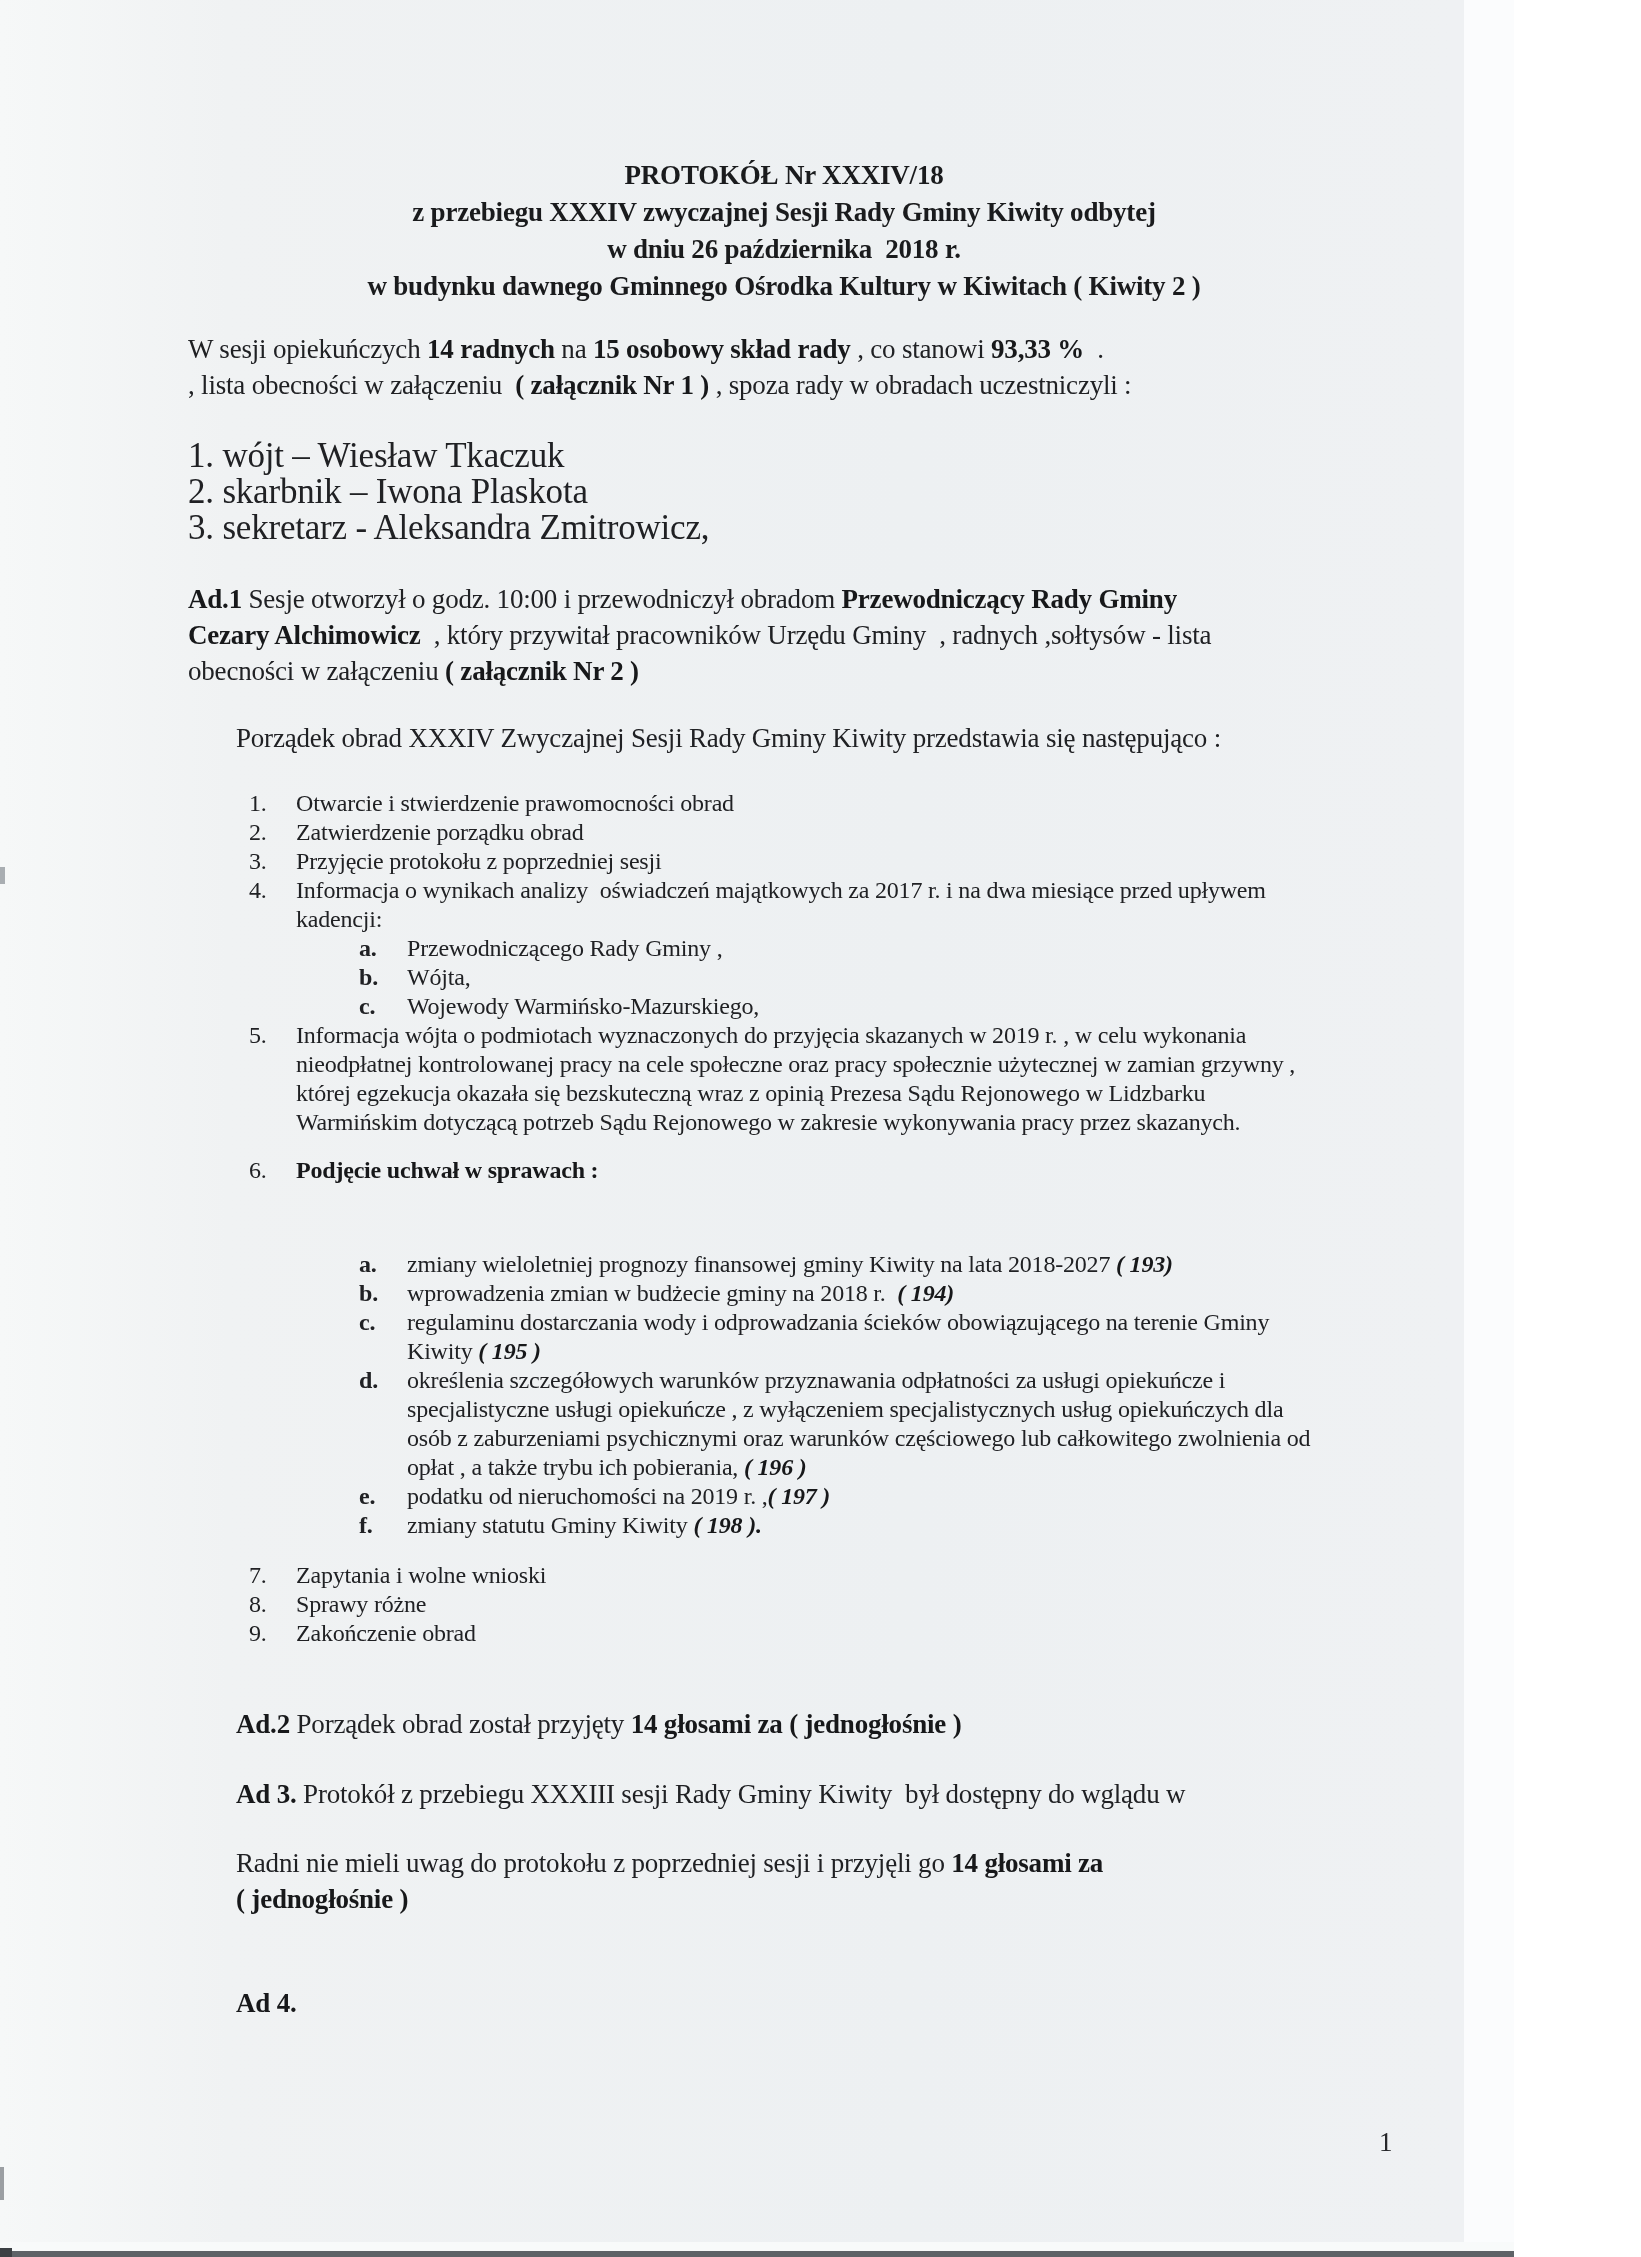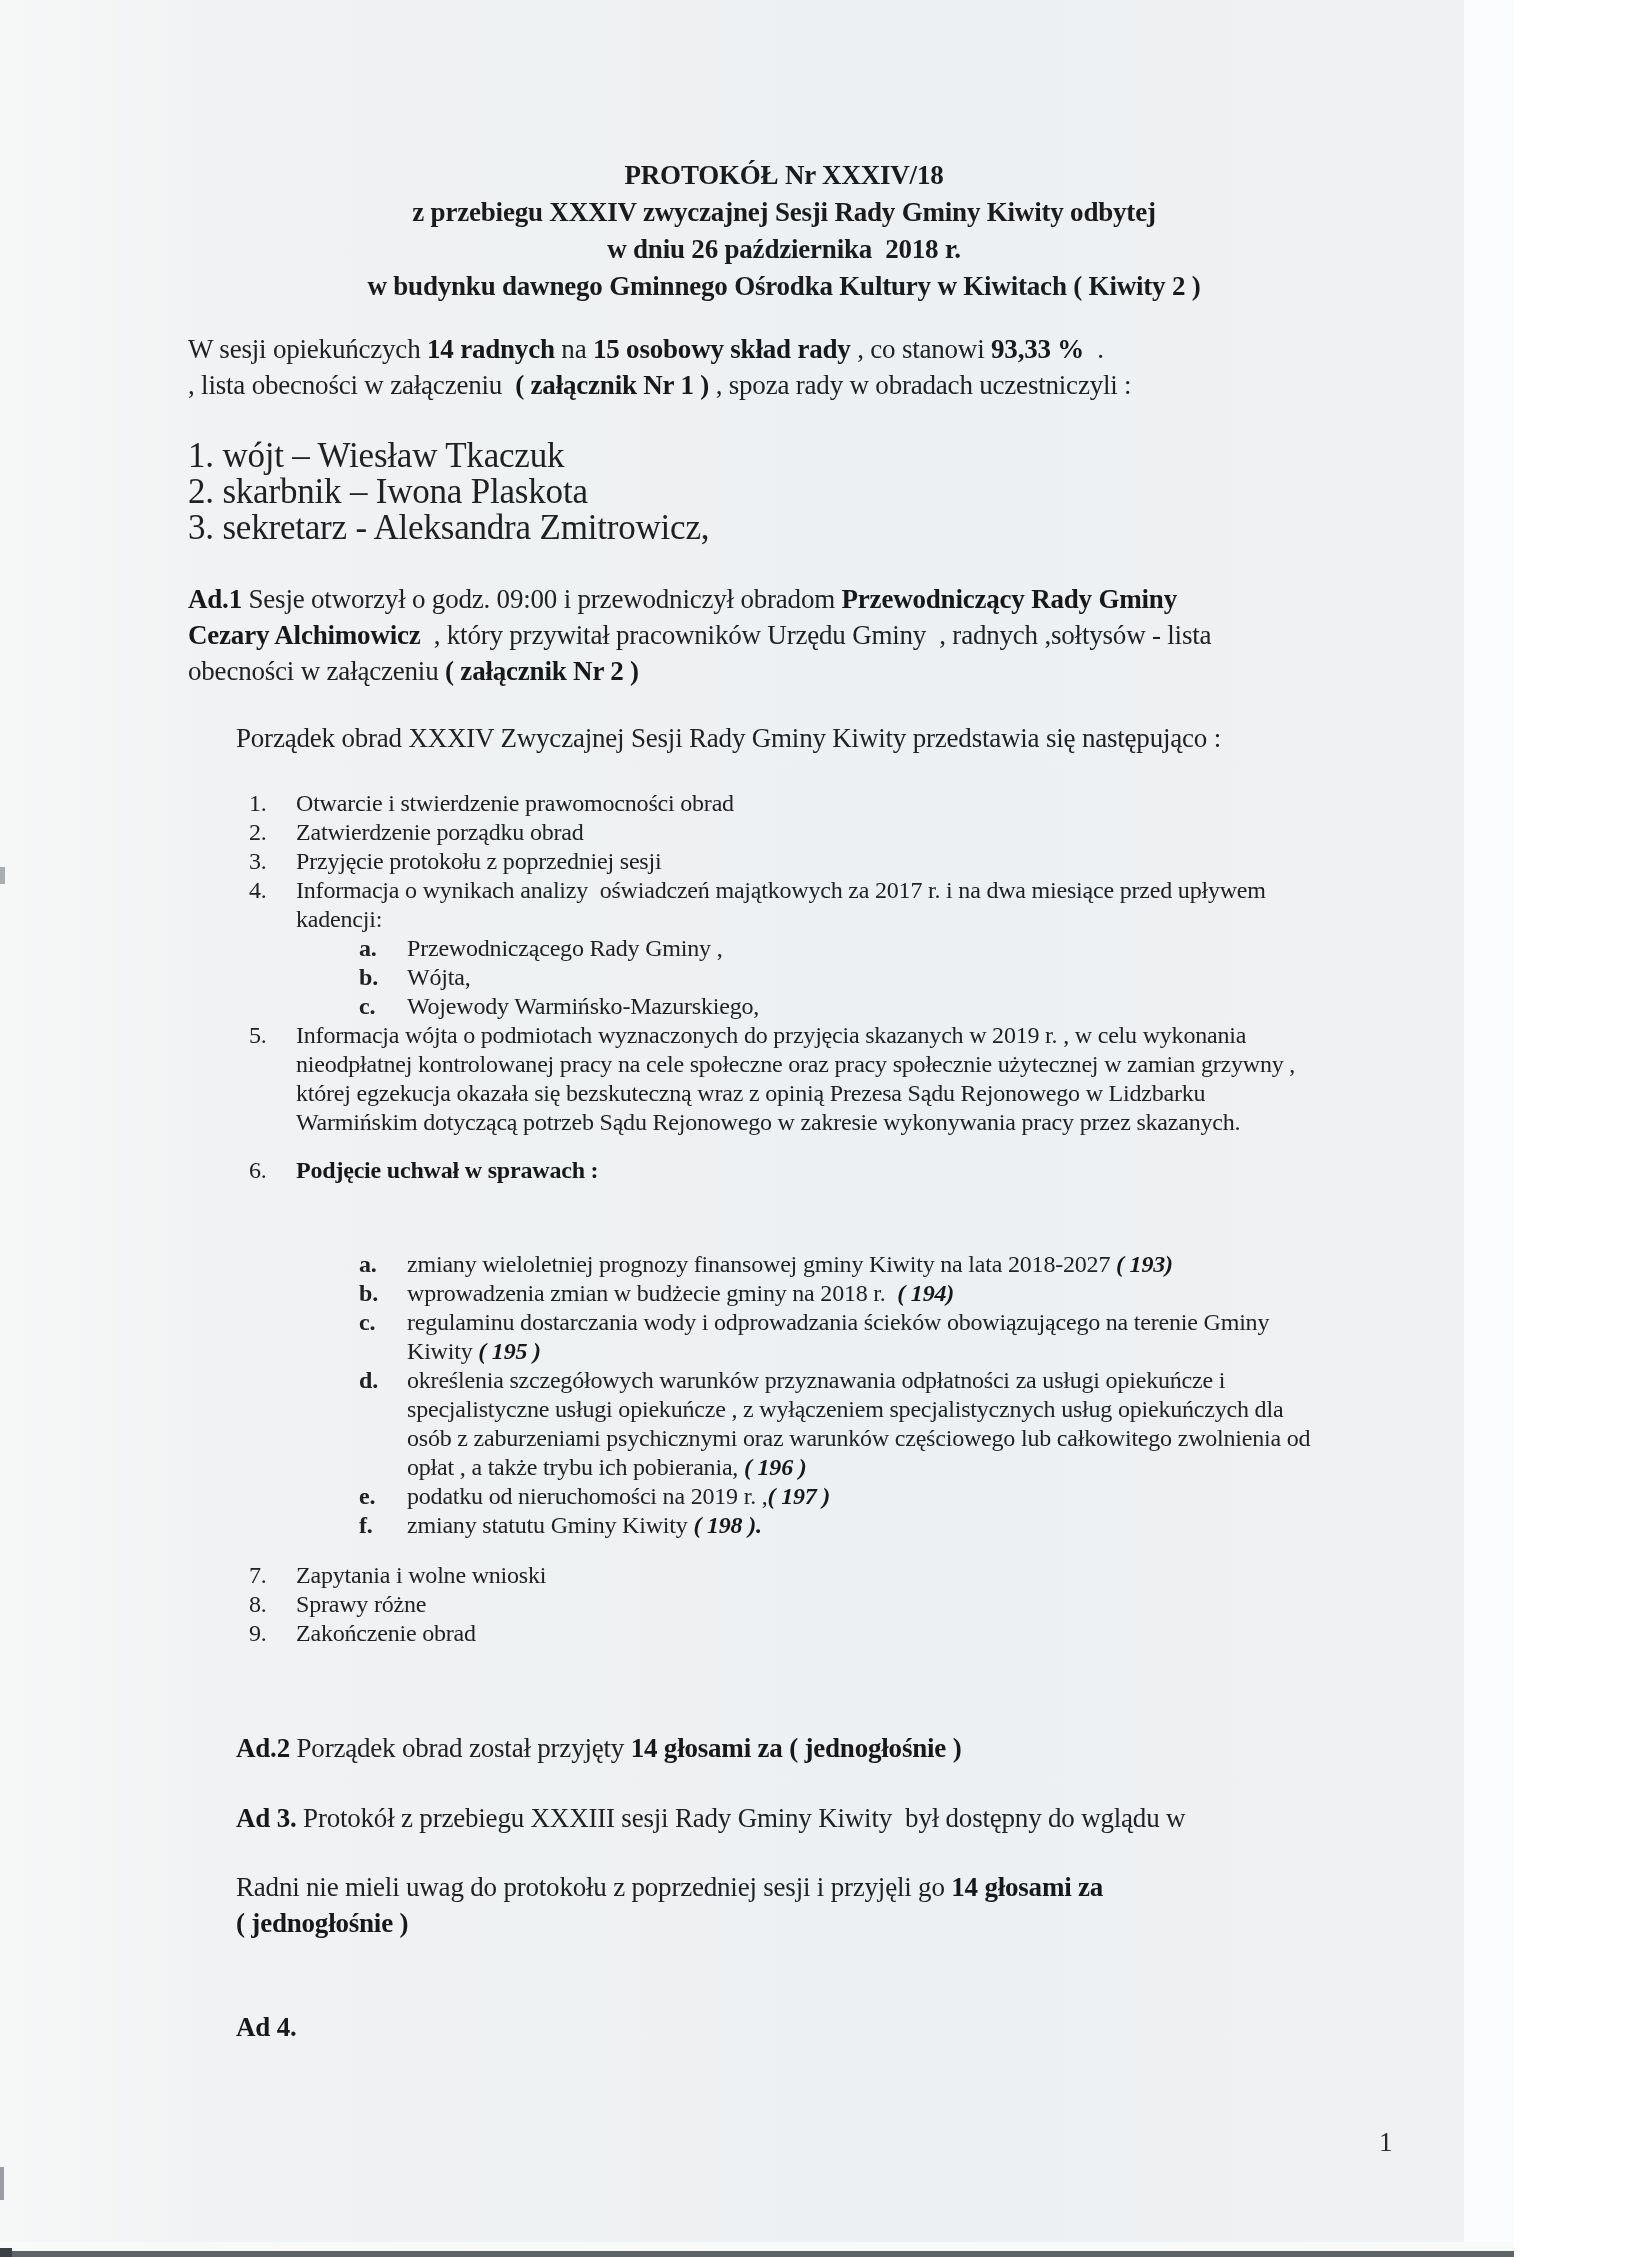--- a/index.html
+++ b/index.html
@@ -39,21 +39,21 @@
   .a-item{position:relative;padding-left:108px;white-space:pre;}
   .a-item .num{position:absolute;left:61px;top:0;}
   .s-item{position:relative;padding-left:219px;white-space:pre;}
   .s-item .letter{position:absolute;left:171px;top:0;font-weight:bold;}
   .agenda .b{font-weight:bold;color:#17181a;}
   .agenda .i{font-style:italic;}
   .mt-item6{margin-top:19.3px;}
   .mt-subblock{margin-top:65px;}
   .mt-item7{margin-top:21px;}
 
-  .ad2{margin-top:82px;}
+  .ad2{margin-top:58px;}
   .ad3{margin-top:34px;}
   .radni{margin-top:33px;}
   .ad4{margin-top:68px;}
 
   .page-num{position:absolute;left:1379px;top:2126px;font-size:27px;line-height:33px;color:#26272a;}
 </style>
 </head>
 <body>
 
 <div class="scan">
@@ -72,21 +72,21 @@
     </div>
 
     <p class="para attendance"><span>W sesji opiekuńczych </span><span class="b">14 radnych</span><span> na </span><span class="b">15 osobowy skład rady</span><span> , co stanowi </span><span class="b">93,33 %</span><span>  .</span><br><span>, lista obecności w załączeniu  </span><span class="b">( załącznik Nr 1 )</span><span> , spoza rady w obradach uczestniczyli :</span></p>
 
     <div class="officials">
       <div>1. wójt – Wiesław Tkaczuk</div>
       <div>2. skarbnik – Iwona Plaskota</div>
       <div>3. sekretarz - Aleksandra Zmitrowicz,</div>
     </div>
 
-    <p class="para ad1"><span class="b">Ad.1</span><span> Sesje otworzył o godz. 09:00 i przewodniczył obradom </span><span class="b">Przewodniczący Rady Gminy</span><br><span class="b">Cezary Alchimowicz</span><span>  , który przywitał pracowników Urzędu Gminy  , radnych ,sołtysów - lista</span><br><span>obecności w załączeniu </span><span class="b">( załącznik Nr 2 )</span></p>
+    <p class="para ad1"><span class="b">Ad.1</span><span> Sesje otworzył o godz. 10:00 i przewodniczył obradom </span><span class="b">Przewodniczący Rady Gminy</span><br><span class="b">Cezary Alchimowicz</span><span>  , który przywitał pracowników Urzędu Gminy  , radnych ,sołtysów - lista</span><br><span>obecności w załączeniu </span><span class="b">( załącznik Nr 2 )</span></p>
 
     <p class="para indent agenda-intro">Porządek obrad XXXIV Zwyczajnej Sesji Rady Gminy Kiwity przedstawia się następująco :</p>
 
     <div class="agenda">
       <div class="a-item"><span class="num">1.</span><span class="atext"><span>Otwarcie i stwierdzenie prawomocności obrad</span></span></div>
       <div class="a-item"><span class="num">2.</span><span class="atext"><span>Zatwierdzenie porządku obrad</span></span></div>
       <div class="a-item"><span class="num">3.</span><span class="atext"><span>Przyjęcie protokołu z poprzedniej sesji</span></span></div>
       <div class="a-item"><span class="num">4.</span><span class="atext"><span>Informacja o wynikach analizy  oświadczeń majątkowych za 2017 r. i na dwa miesiące przed upływem</span><br><span>kadencji:</span></span></div>
       <div class="s-item"><span class="letter">a.</span><span class="atext"><span>Przewodniczącego Rady Gminy ,</span></span></div>
       <div class="s-item"><span class="letter">b.</span><span class="atext"><span>Wójta,</span></span></div>

